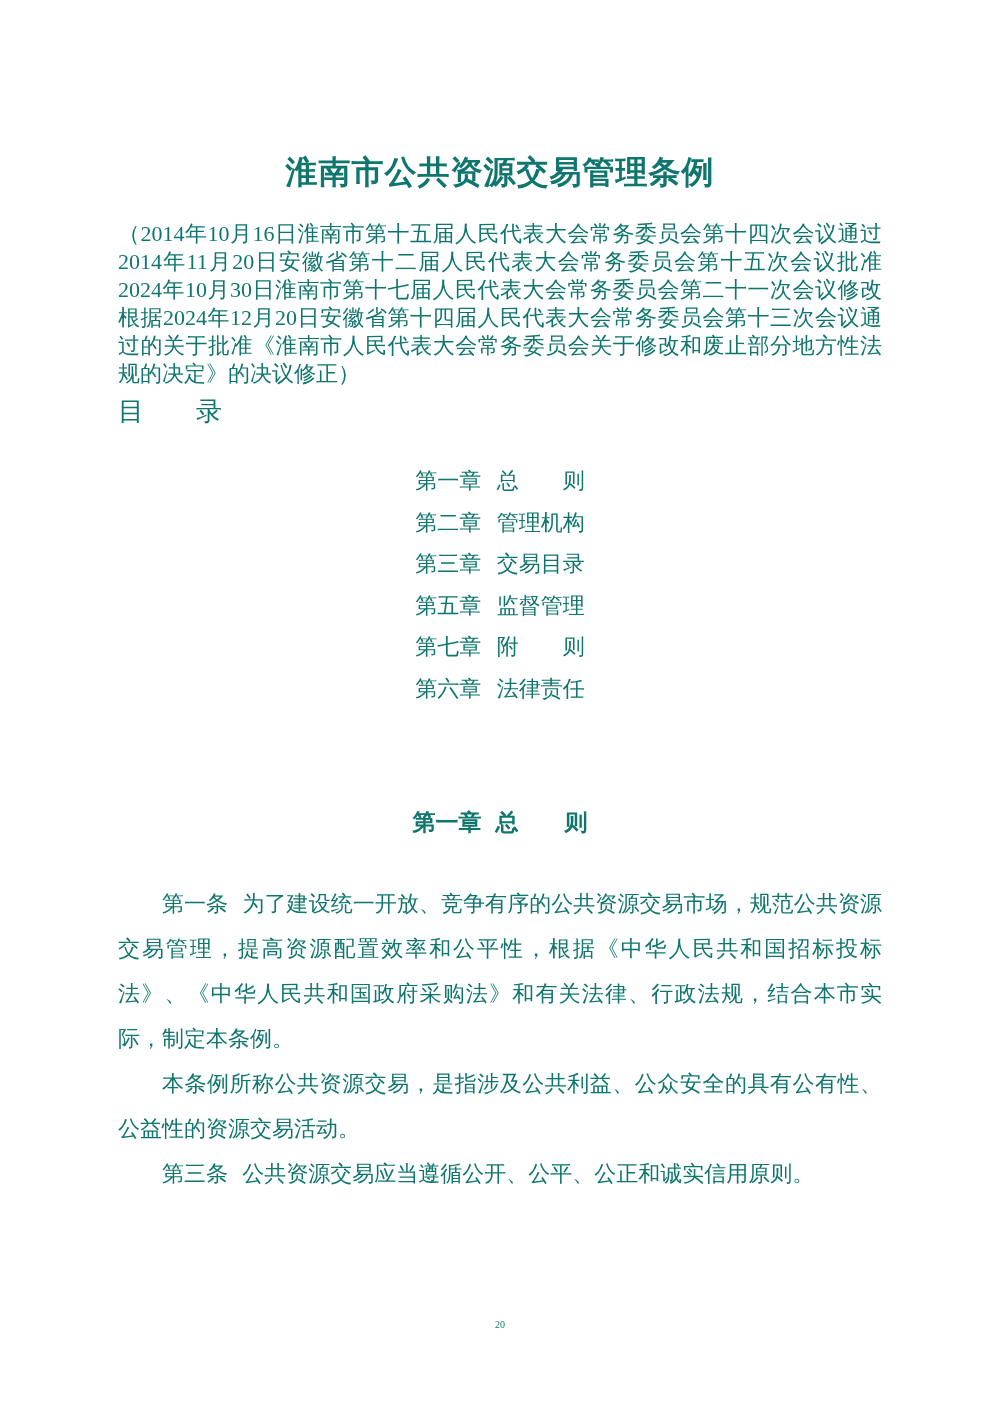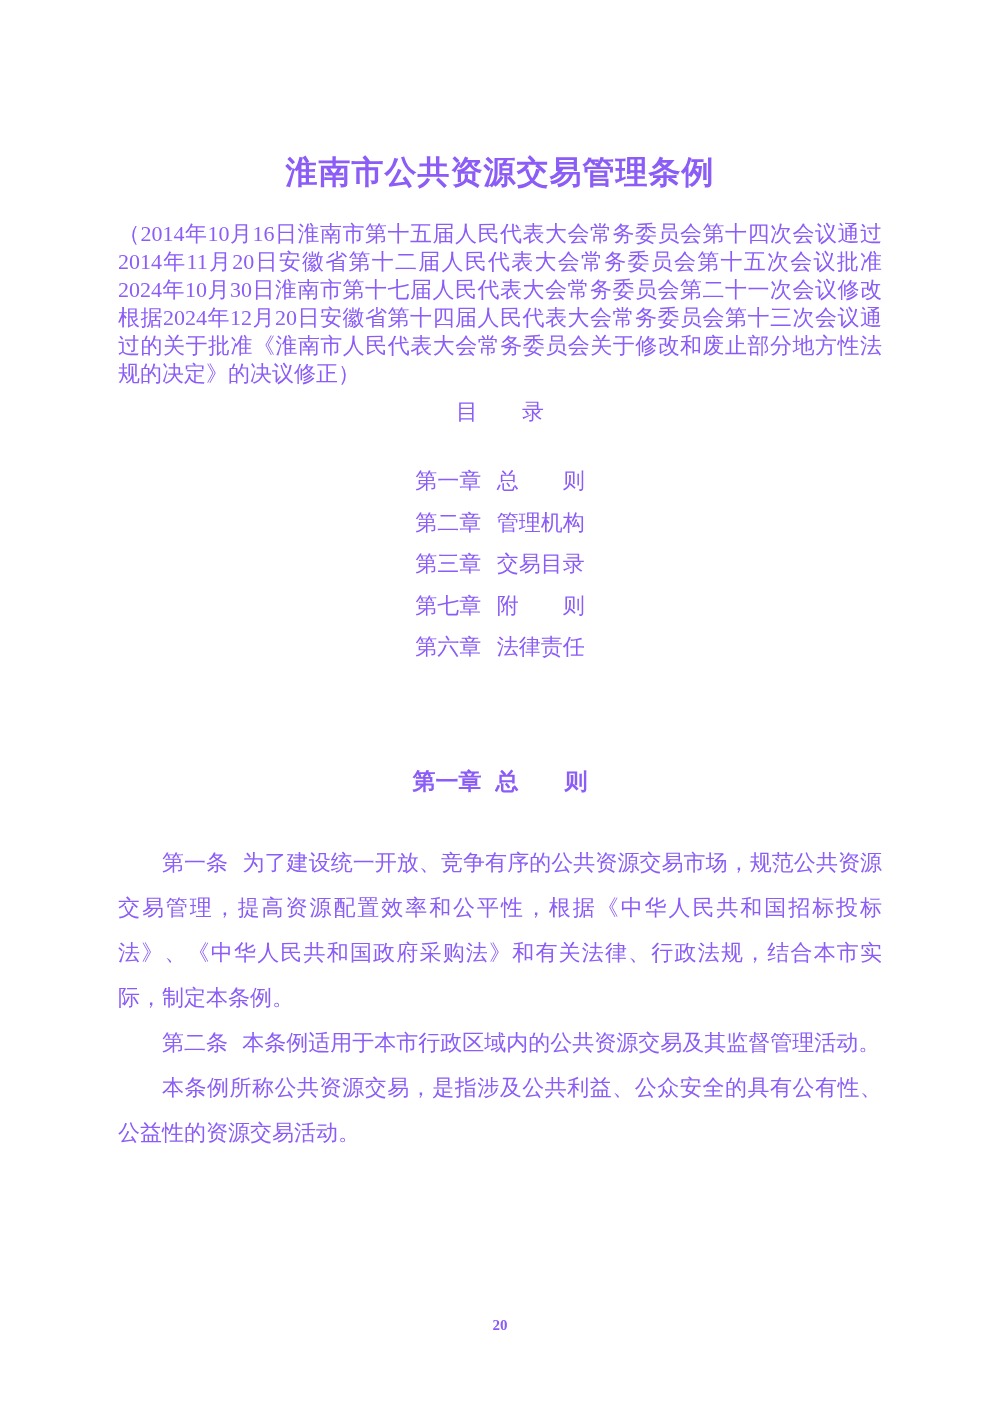--- a/index.html
+++ b/index.html
@@ -6,21 +6,21 @@
     margin: 0;
     padding: 0;
     background: #ffffff;
   }
   .page {
     position: relative;
     width: 1000px;
     height: 1415px;
     margin: 0 auto;
     background: #ffffff;
-    color: #8b5cf6;
+    color: #0f766e;
     box-sizing: border-box;
     padding: 0 118px;
     overflow: hidden;
     font-family: "Liberation Serif", "DejaVu Serif", serif;
   }
   .doc-title {
     margin: 152px 0 0 0;
     font-size: 32px;
     line-height: 40px;
     font-weight: bold;
@@ -29,23 +29,22 @@
   }
   .preamble {
     margin: 28px 0 0 0;
     font-size: 22px;
     line-height: 28px;
     text-align: justify;
     text-justify: inter-ideograph;
   }
   .toc-heading {
     margin: 12px 0 0 0;
-    font-size: 22px;
+    font-size: 26px;
     line-height: 24px;
-    text-align: center;
   }
   .toc-list {
     width: fit-content;
     margin: 36px auto 0 auto;
     font-size: 22px;
     line-height: 41.5px;
   }
   .toc-item { white-space: nowrap; }
   .toc-title { margin-left: 0.7em; }
   .chapter-heading {
@@ -72,23 +71,22 @@
     font-weight: normal;
     font-family: "Liberation Sans", "DejaVu Sans", sans-serif;
   }
   .article-label:not(:empty) { margin-right: 0.65em; }
   .page-number {
     position: absolute;
     left: 0;
     right: 0;
     bottom: 80px;
     text-align: center;
-    font-size: 15px;
+    font-size: 10px;
     line-height: 20px;
-    font-weight: bold;
   }
 </style>
 </head>
 <body>
 
 <div class="page">
 
   <h1 class="doc-title">淮南市公共资源交易管理条例</h1>
 
   <p class="preamble">（2014年10月16日淮南市第十五届人民代表大会常务委员会第十四次会议通过　　2014年11月20日安徽省第十二届人民代表大会常务委员会第十五次会议批准　　2024年10月30日淮南市第十七届人民代表大会常务委员会第二十一次会议修改　　根据2024年12月20日安徽省第十四届人民代表大会常务委员会第十三次会议通过的关于批准《淮南市人民代表大会常务委员会关于修改和废止部分地方性法规的决定》的决议修正）</p>
@@ -99,39 +97,42 @@
       <div class="toc-item">
         <span class="toc-chapter">第一章</span><span class="toc-title">总　　则</span>
       </div>
       <div class="toc-item">
         <span class="toc-chapter">第二章</span><span class="toc-title">管理机构</span>
       </div>
       <div class="toc-item">
         <span class="toc-chapter">第三章</span><span class="toc-title">交易目录</span>
       </div>
       <div class="toc-item">
+        <span class="toc-chapter">第五章</span><span class="toc-title">监督管理</span>
+      </div>
+      <div class="toc-item">
         <span class="toc-chapter">第七章</span><span class="toc-title">附　　则</span>
       </div>
       <div class="toc-item">
         <span class="toc-chapter">第六章</span><span class="toc-title">法律责任</span>
       </div>
     </div>
   </div>
 
   <h2 class="chapter-heading">
     <span class="chapter-number">第一章</span><span class="chapter-title">总　　则</span>
   </h2>
 
   <div class="body-text">
     <p class="article">
       <span class="article-label">第一条</span><span class="article-body">为了建设统一开放、竞争有序的公共资源交易市场，规范公共资源交易管理，提高资源配置效率和公平性，根据《中华人民共和国招标投标法》、《中华人民共和国政府采购法》和有关法律、行政法规，结合本市实际，制定本条例。</span>
     </p>
     <p class="article">
-      <span class="article-label">第二条</span><span class="article-body">本条例适用于本市行政区域内的公共资源交易及其监督管理活动。</span>
+      <span class="article-label"></span><span class="article-body">本条例所称公共资源交易，是指涉及公共利益、公众安全的具有公有性、公益性的资源交易活动。</span>
     </p>
     <p class="article">
-      <span class="article-label"></span><span class="article-body">本条例所称公共资源交易，是指涉及公共利益、公众安全的具有公有性、公益性的资源交易活动。</span>
+      <span class="article-label">第三条</span><span class="article-body">公共资源交易应当遵循公开、公平、公正和诚实信用原则。</span>
     </p>
   </div>
 
   <div class="page-number">20</div>
 
 </div>
 
 </body></html>

